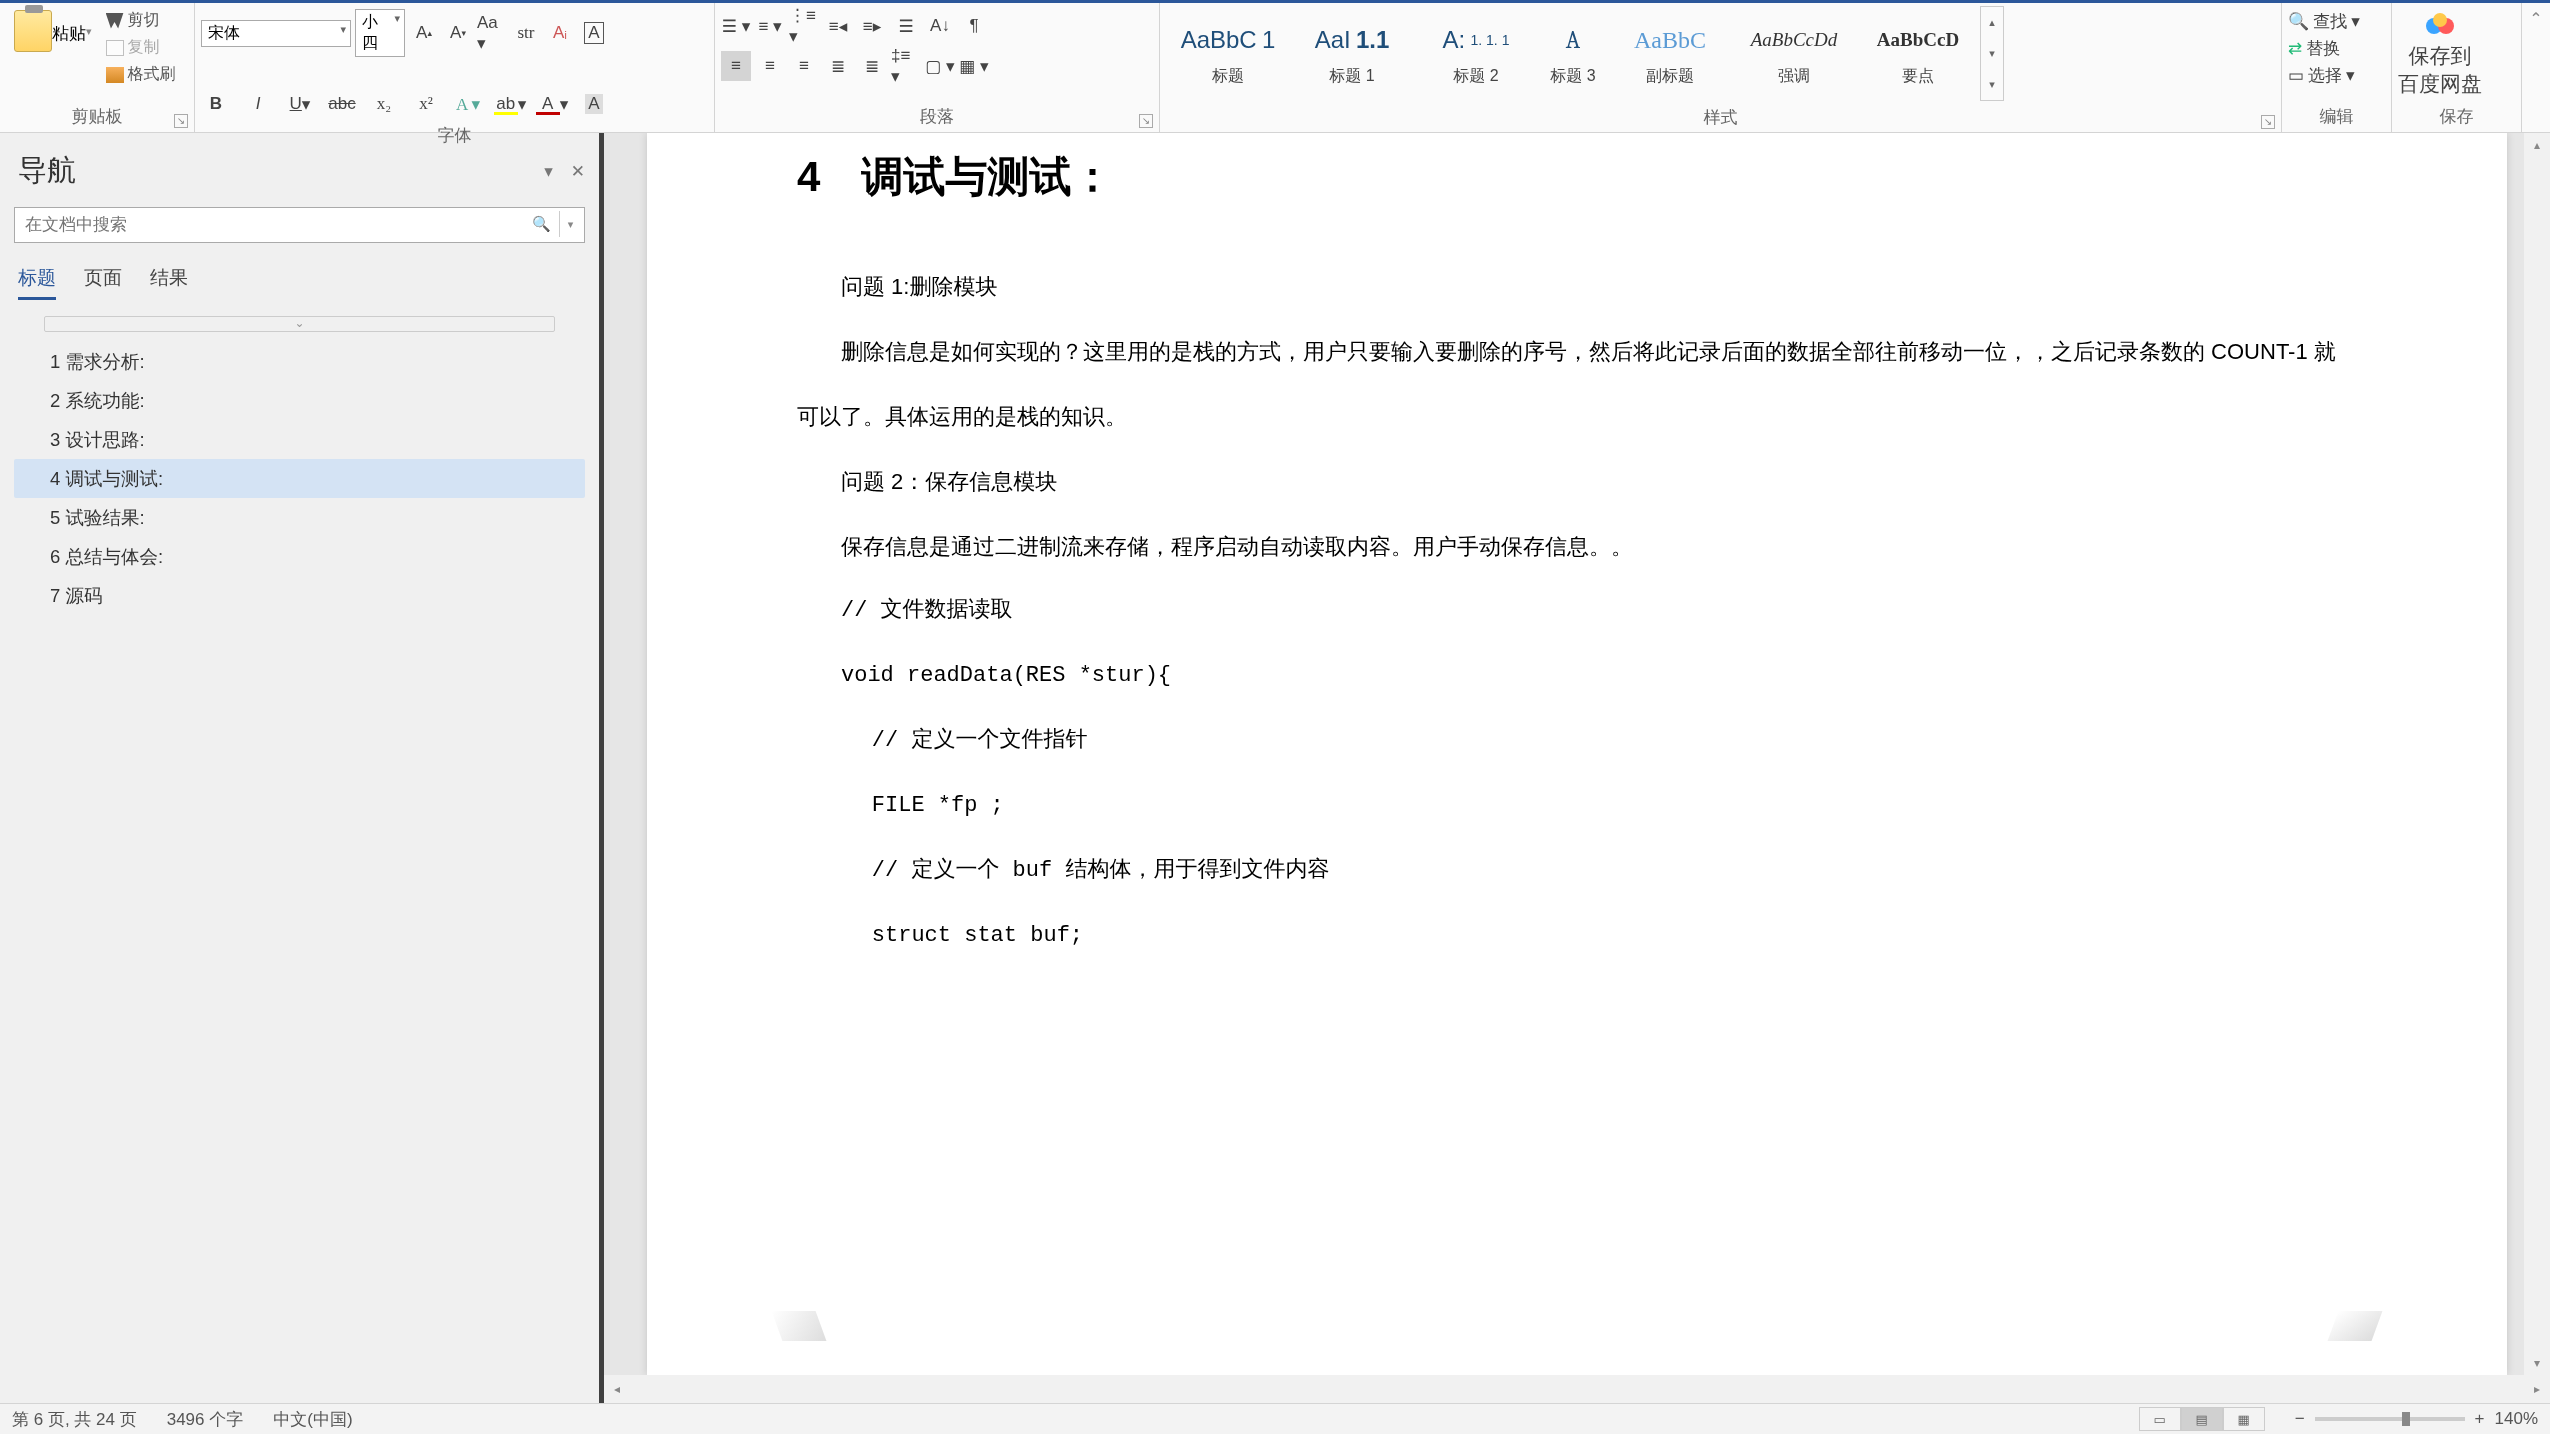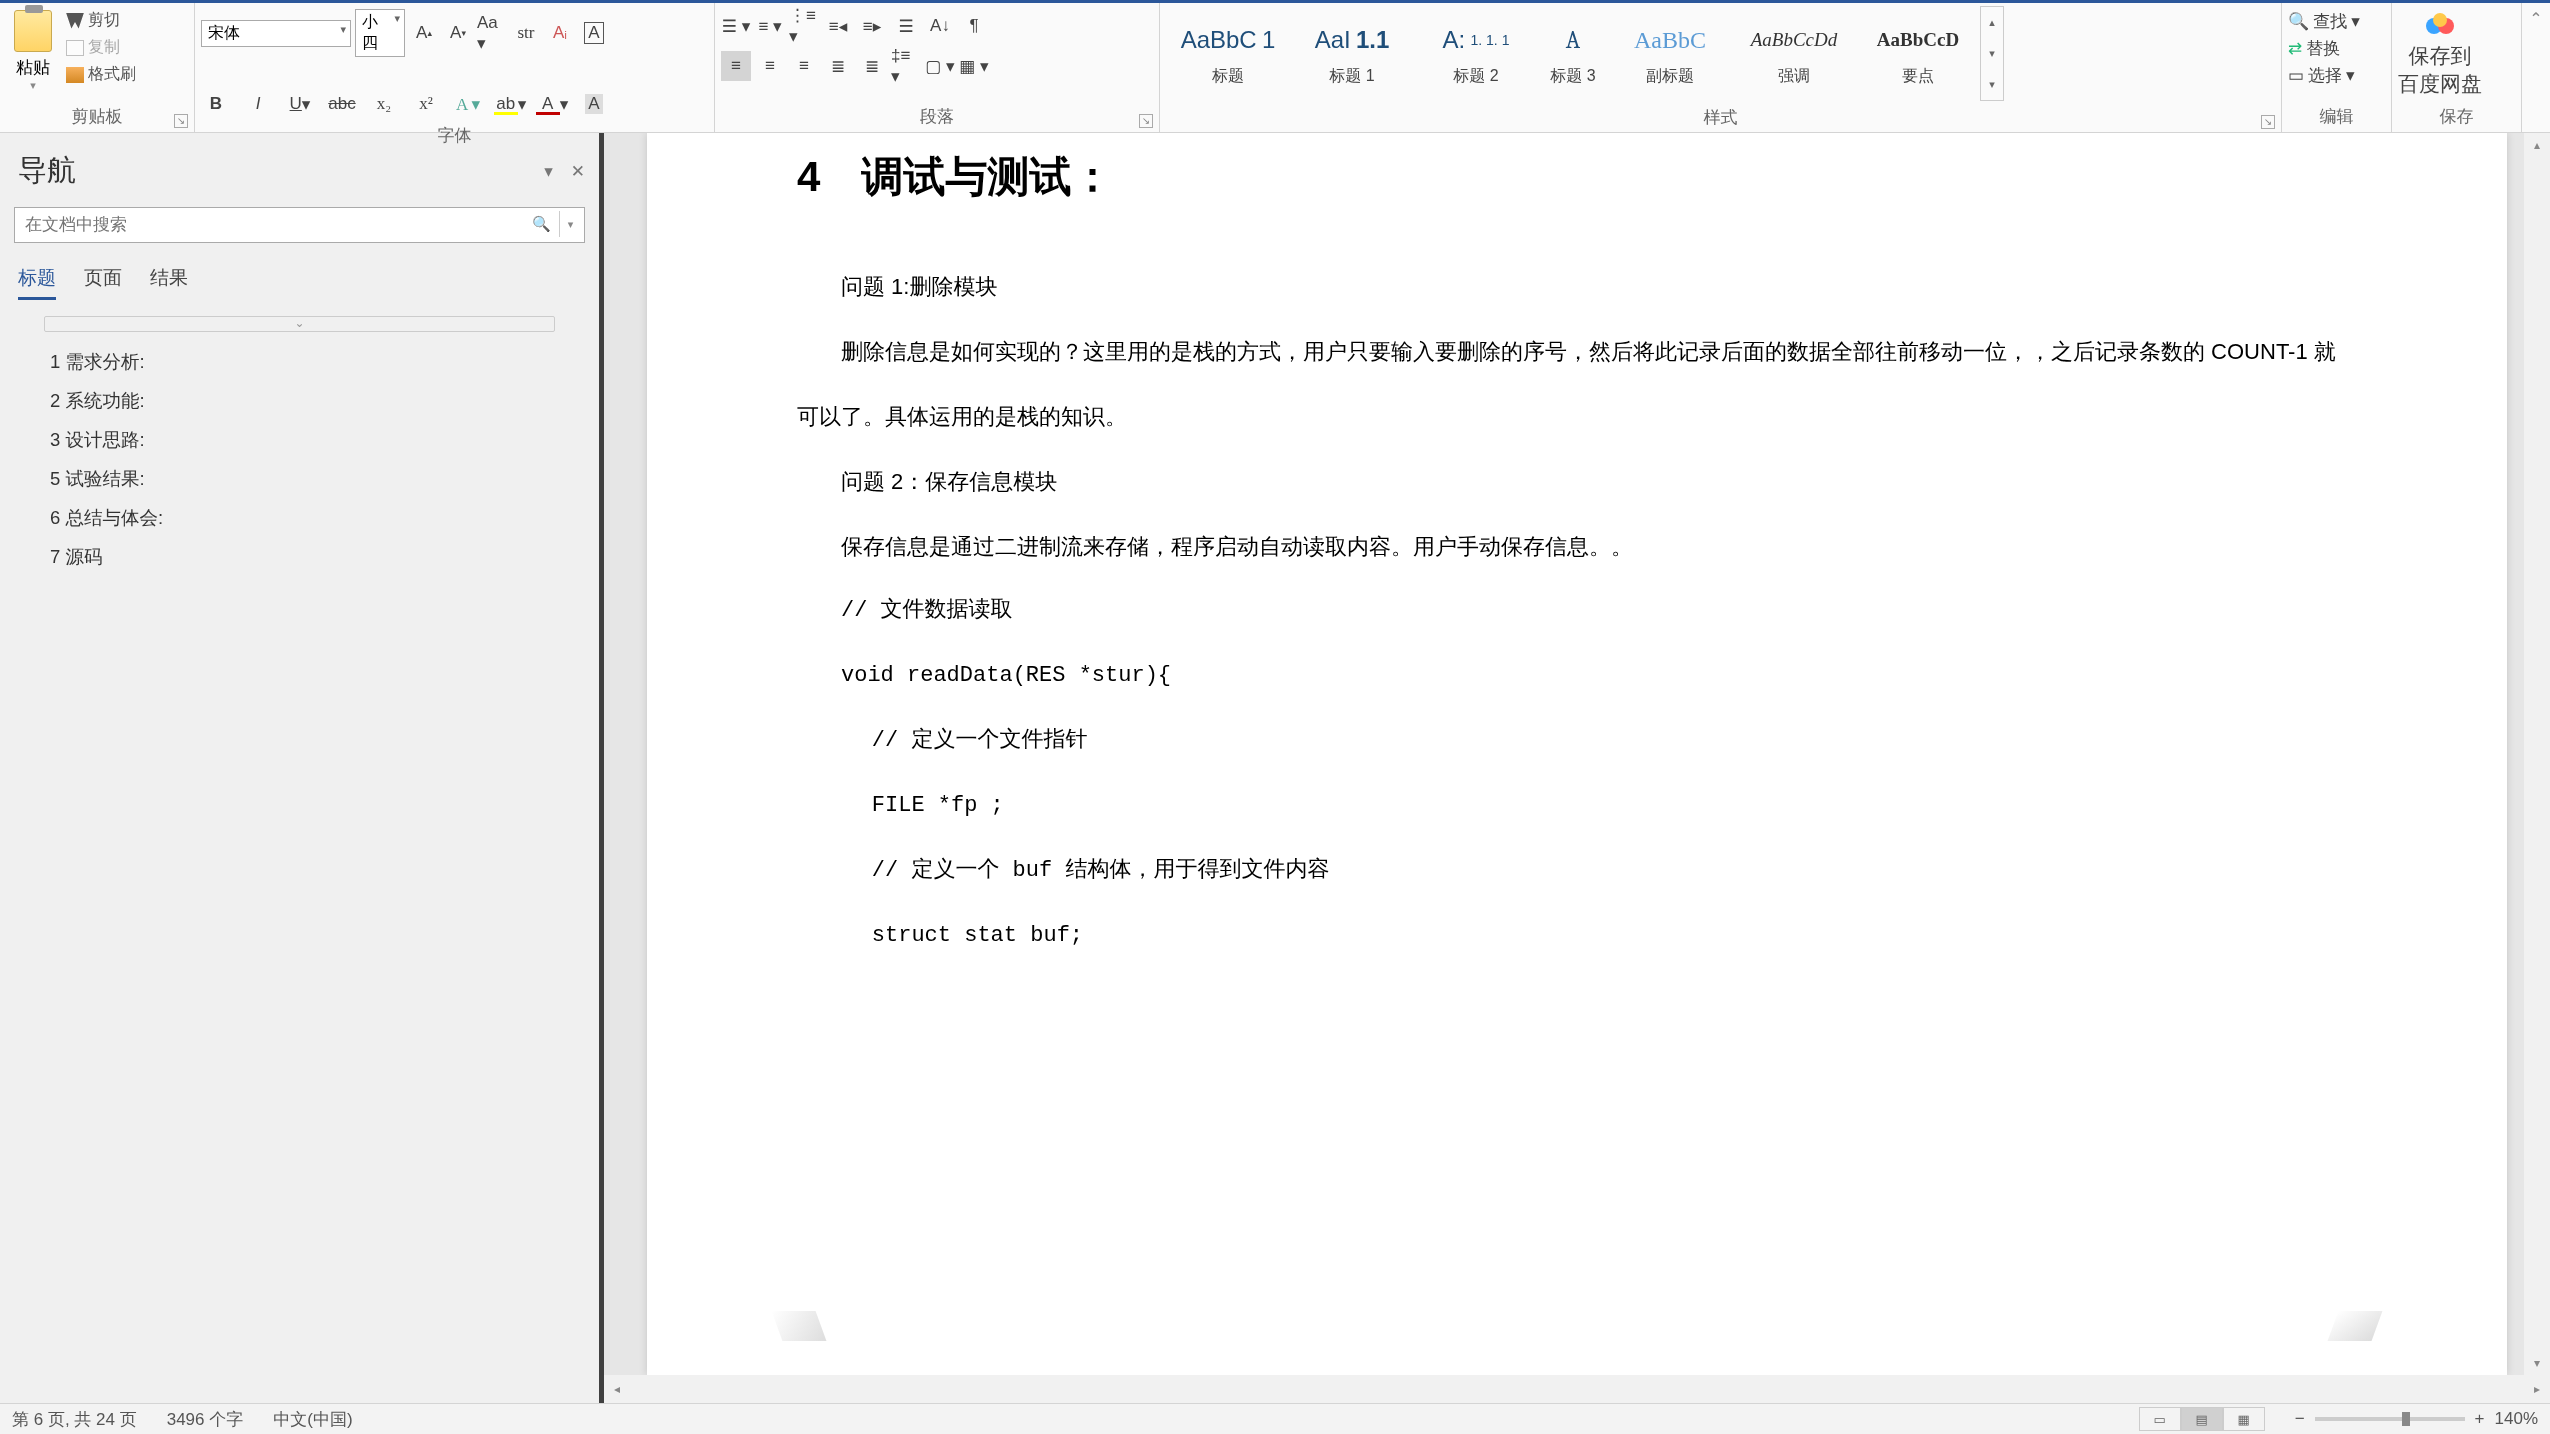--- a/index.html
+++ b/index.html
@@ -10,21 +10,21 @@
 
 
 .ribbon { display: flex; height: 130px; border-bottom: 1px solid #d4d4d4; background: #fafafa; }
 .ribbon-group { border-right: 1px solid #d4d4d4; display: flex; flex-direction: column; padding: 0; }
 .group-content { flex: 1; display: flex; align-items: flex-start; padding: 3px 6px; }
 .group-label { font-size: 17px; color: #666; text-align: center; padding: 2px 0 4px; position: relative; }
 .launcher { position: absolute; right: 6px; bottom: 4px; font-size: 10px; color: #888; border: 1px solid #aaa; width: 14px; height: 14px; line-height: 12px; text-align: center; }
 
 
 .clipboard { width: 195px; }
-.paste-btn { display: flex; flex-direction: column; align-items: center; padding: 4px 8px; }
+.paste-btn { display: flex; flex-direction: row; align-items: center; padding: 4px 8px; }
 .paste-icon { width: 38px; height: 42px; background: linear-gradient(#ffeaa0, #ffd466); border: 1px solid #c9a94f; border-radius: 3px; position: relative; }
 .paste-icon::before { content: ""; position: absolute; top: -6px; left: 10px; width: 18px; height: 8px; background: #999; border-radius: 2px; }
 .paste-label { font-size: 17px; margin-top: 4px; }
 .clip-right { display: flex; flex-direction: column; font-size: 16px; color: #555; gap: 6px; margin-left: 6px; margin-top: 4px; }
 .clip-item { display: flex; align-items: center; gap: 4px; }
 .small-ico { width: 18px; height: 16px; display: inline-block; }
 .sc-cut { background: #555; clip-path: polygon(0 0, 30% 100%, 50% 60%, 70% 100%, 100% 0); }
 .sc-copy { border: 1px solid #888; background: #fff; }
 .sc-brush { background: linear-gradient(#f7b05c, #d48824); }
 
@@ -326,20 +326,21 @@
     <div class="nav-tabs">
       <div class="nav-tab active">标题</div>
       <div class="nav-tab">页面</div>
       <div class="nav-tab">结果</div>
     </div>
     <div class="nav-spacer">⌄</div>
     <div class="nav-tree">
       <div class="tree-item">1 需求分析:</div>
       <div class="tree-item">2 系统功能:</div>
       <div class="tree-item">3 设计思路:</div>
+      <div class="tree-item sel">4 调试与测试:</div>
       <div class="tree-item">5 试验结果:</div>
       <div class="tree-item">6 总结与体会:</div>
       <div class="tree-item">7 源码</div>
     </div>
   </div>
 
   <div class="doc-wrap">
     <div class="doc-scroll">
       <div class="page">
         <div class="section-head">

